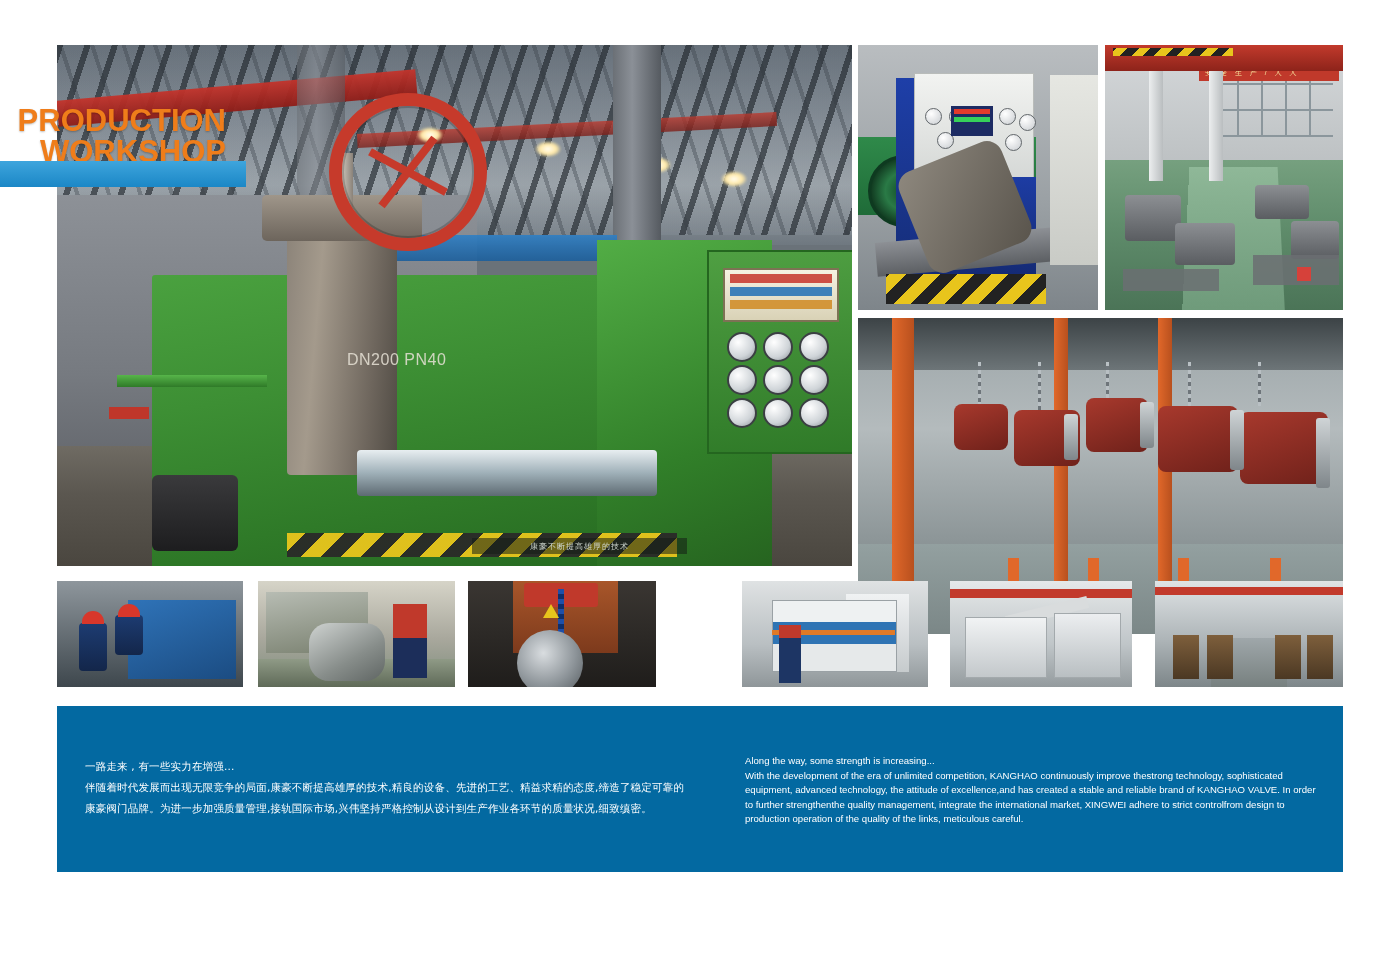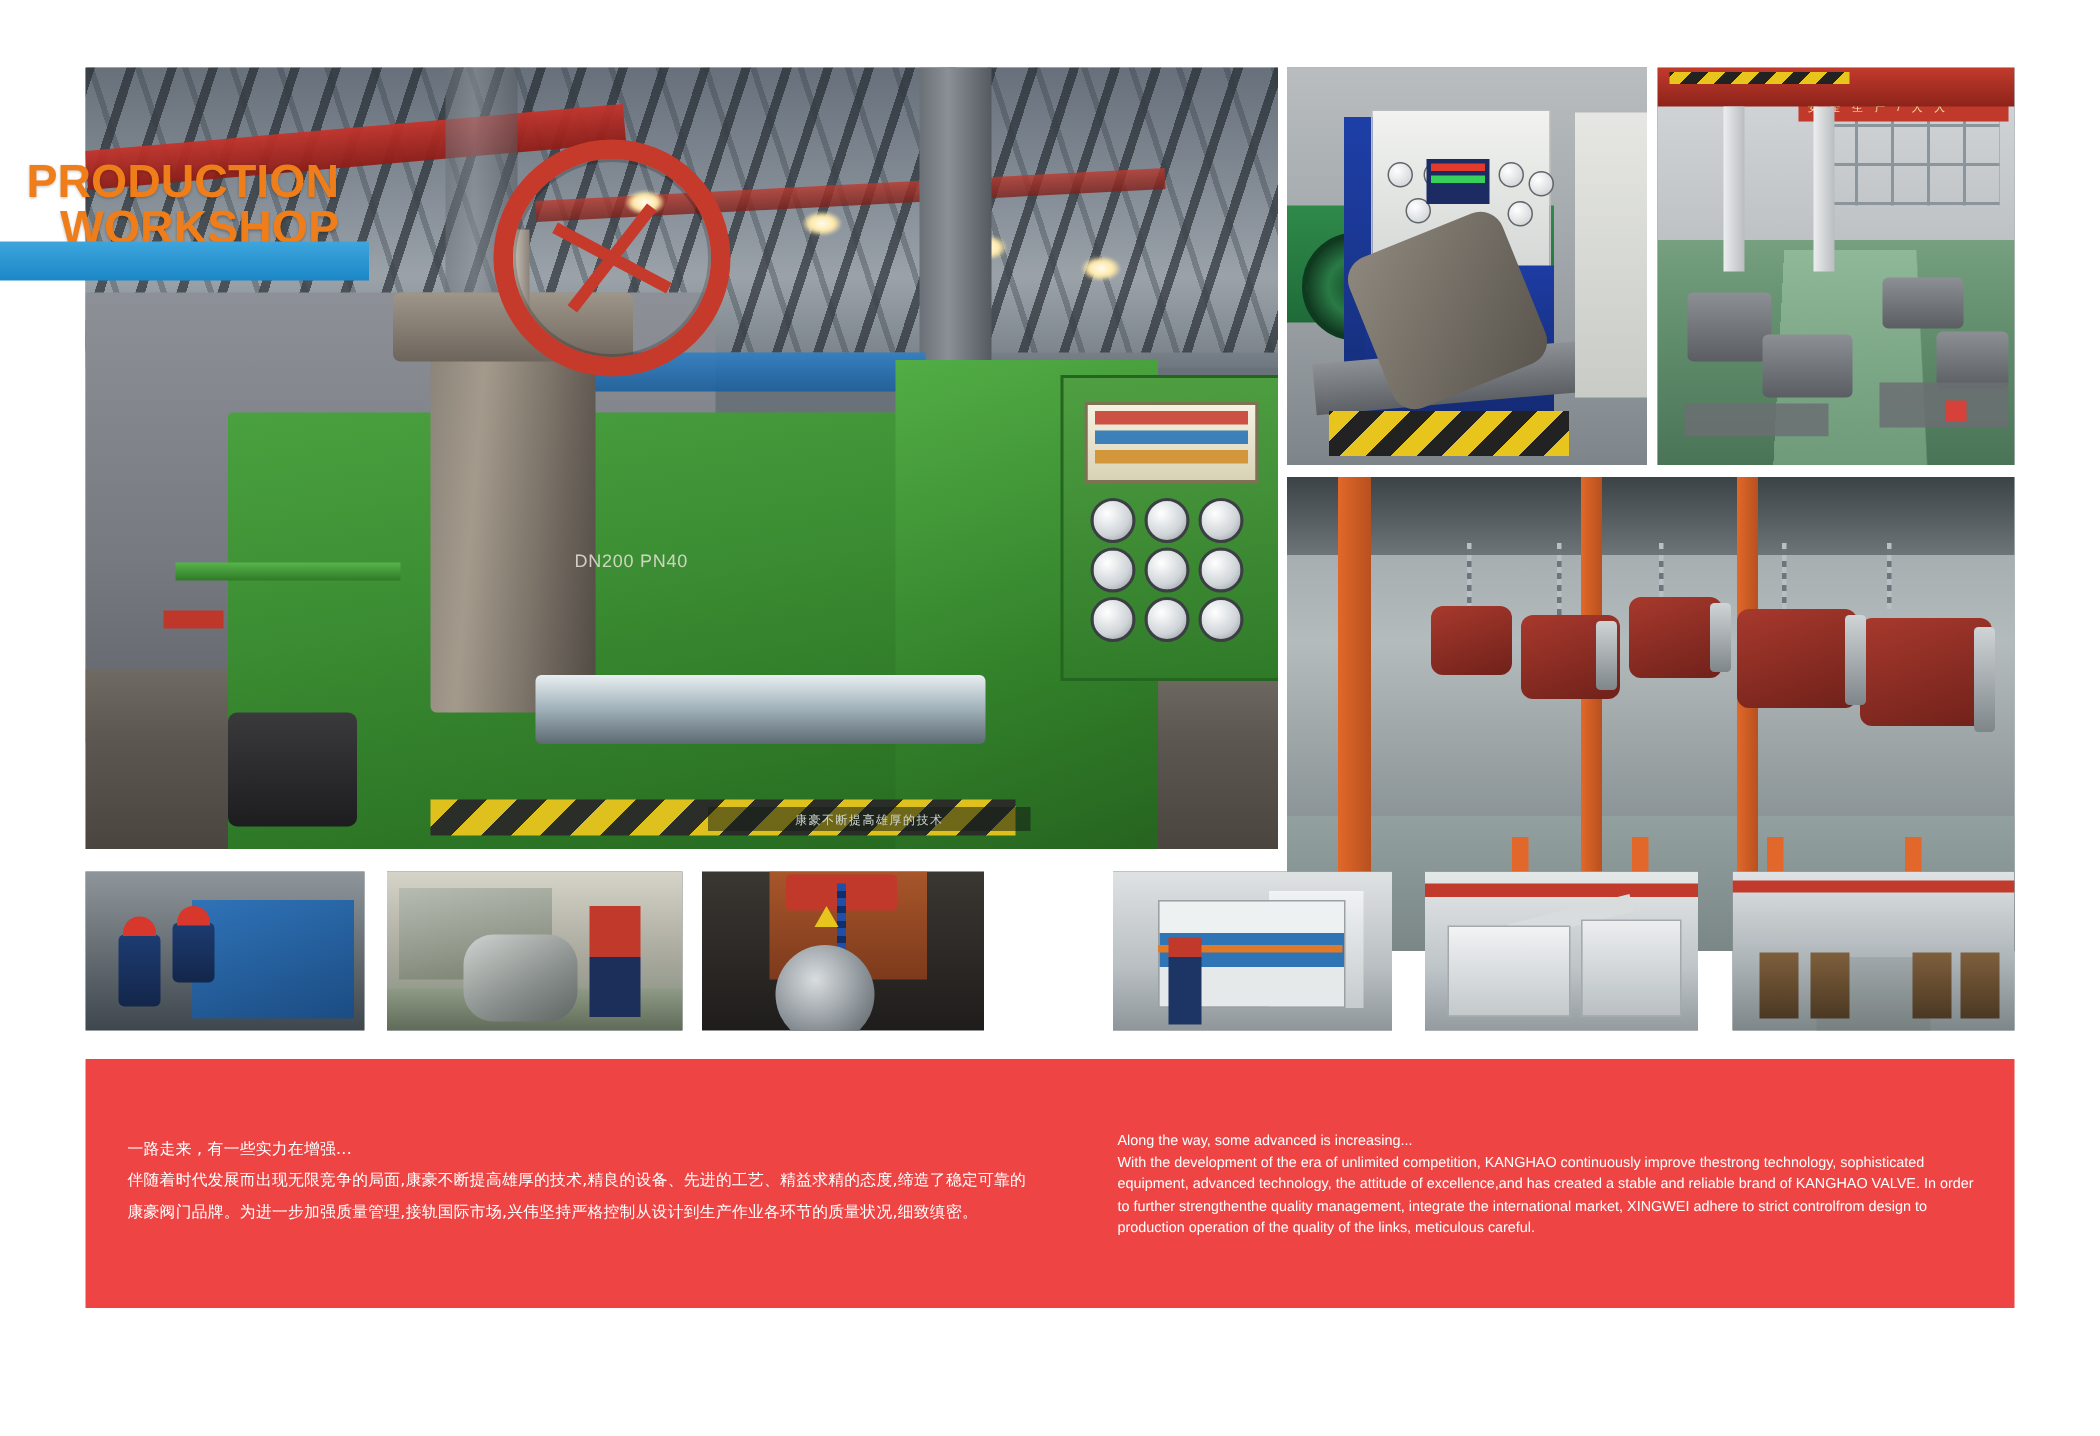--- a/index.html
+++ b/index.html
@@ -130,22 +130,22 @@
     opacity:.95;
   }
   #hero .greenpipe{
     position:absolute;left:60px;top:330px;width:150px;height:12px;
     background:linear-gradient(180deg,#57b54a,#2f7a28);
   }
   #hero .redvalve{
     position:absolute;left:52px;top:362px;width:40px;height:12px;background:#bf362a;
   }
   #hero .txtA{
-    position:absolute;left:290px;top:322px;color:#e7e2d6;font-size:12px;
-    font-family:"Liberation Sans",sans-serif;letter-spacing:.5px;opacity:.85;margin-left:36px;
+    position:absolute;left:290px;top:306px;color:#e7e2d6;font-size:16px;
+    font-family:"Liberation Sans",sans-serif;letter-spacing:.5px;opacity:.85;
   }
   #hero .badge{
     position:absolute;left:415px;bottom:12px;width:215px;height:16px;
     background:rgba(20,30,22,.55);color:#cfd6cf;font-size:8px;
     display:flex;align-items:center;justify-content:center;letter-spacing:1px;
   }
 
   
   #tr1{left:858px;top:45px;width:240px;height:265px;}
   #tr1 .wall{position:absolute;inset:0;background:linear-gradient(180deg,#b9bdc0,#9aa0a4 60%,#7e858a);}
@@ -267,21 +267,21 @@
     font-family:"Liberation Sans",sans-serif;
     font-size:31px;letter-spacing:0px;line-height:1;
     text-shadow:0 1px 2px rgba(0,0,0,.25);
   }
   #t-prod{left:0;top:105px;width:226px;text-align:right;}
   #t-work{left:0;top:136px;width:226px;text-align:right;}
 
   
   #bluepanel{
     position:absolute;left:57px;top:706px;width:1286px;height:166px;
-    background:#ef4444;
+    background:#0369a1;
   }
   #cn-text{
     position:absolute;left:28px;top:50px;width:600px;
     color:#ffffff;font-size:10.5px;line-height:21px;
     font-family:"DejaVu Sans",sans-serif;letter-spacing:.2px;
   }
   #en-text{
     position:absolute;left:688px;top:48px;width:580px;
     color:#ffffff;font-size:9.6px;line-height:14.6px;
     font-family:"Liberation Sans",sans-serif;
@@ -475,21 +475,21 @@
   <div class="title-en" id="t-prod">PRODUCTION</div>
   <div class="title-en" id="t-work">WORKSHOP</div>
   <div id="ribbon"></div>
 
   <div id="bluepanel">
     <div id="cn-text">
       <div>一路走来 , 有一些实力在增强...</div>
       <div>伴随着时代发展而出现无限竞争的局面,康豪不断提高雄厚的技术,精良的设备、先进的工艺、精益求精的态度,缔造了稳定可靠的康豪阀门品牌。为进一步加强质量管理,接轨国际市场,兴伟坚持严格控制从设计到生产作业各环节的质量状况,细致缜密。</div>
     </div>
     <div id="en-text">
-      <span class="lead">Along the way, some advanced is increasing...</span>
+      <span class="lead">Along the way, some strength is increasing...</span>
       <span>With the development of the era of unlimited competition, KANGHAO continuously improve thestrong technology, sophisticated equipment, advanced technology, the attitude of excellence,and has created a stable and reliable brand of KANGHAO VALVE. In order to further strengthenthe quality management, integrate the international market, XINGWEI adhere to strict controlfrom design to production operation of the quality of the links, meticulous careful.</span>
     </div>
   </div>
 
   <div id="footer">
     
     
     
     
   </div>

